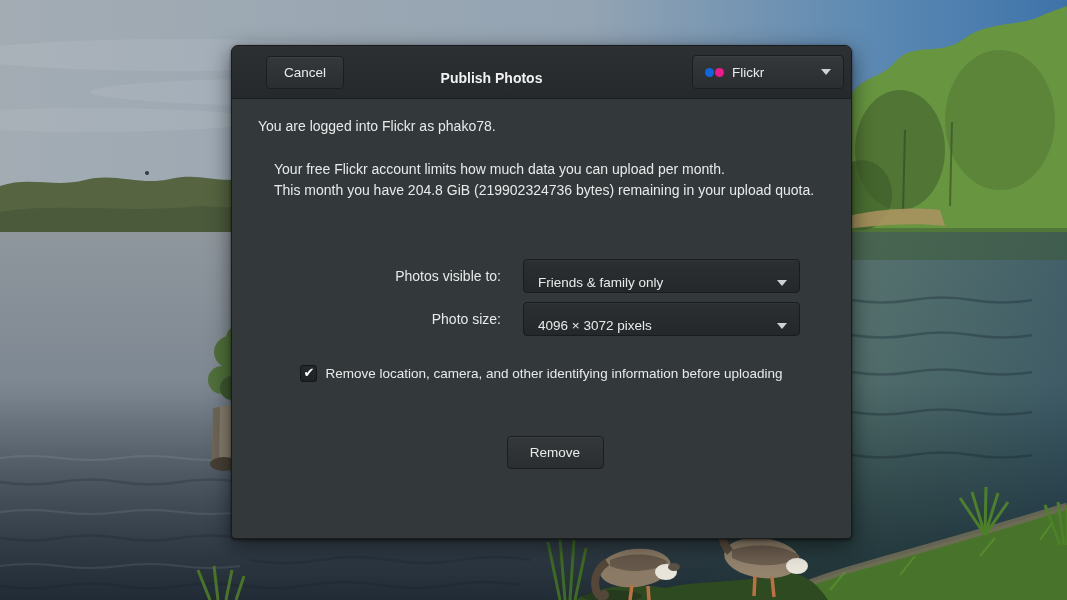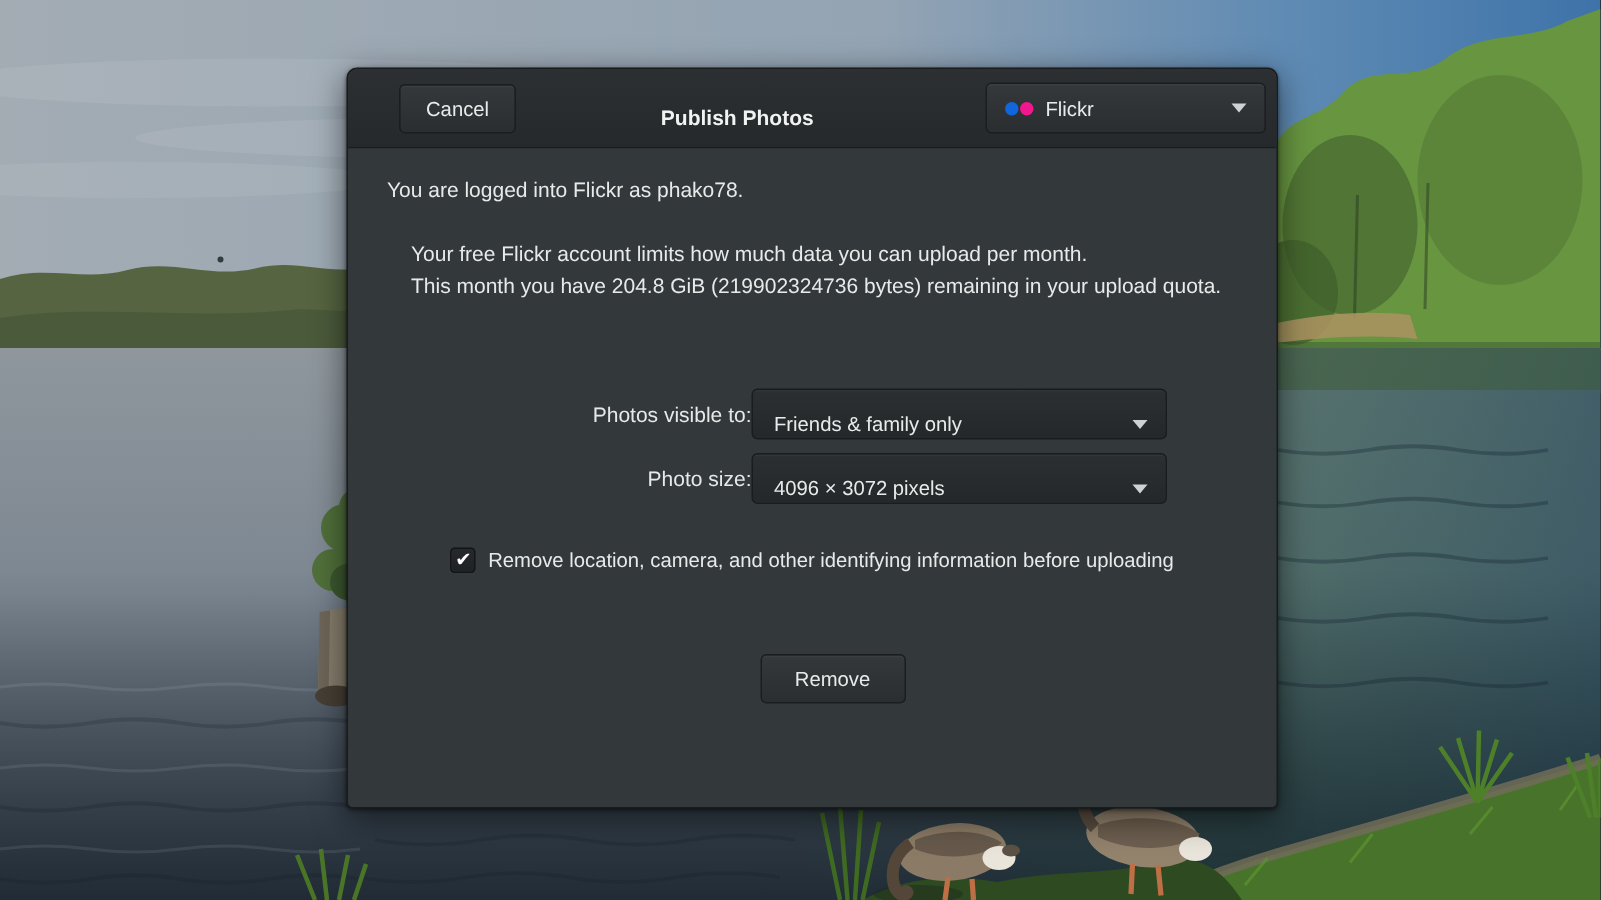--- a/index.html
+++ b/index.html
@@ -32,37 +32,37 @@
   }
   .gbtn{
     background:linear-gradient(#34383b,#2b2e30);
     border:1px solid #1b1d1f;border-radius:4px;
     box-shadow:inset 0 1px 0 rgba(255,255,255,.04);
     color:#e9ebeb;font-family:Liberation Sans, sans-serif;font-size:13.5px;
     display:flex;align-items:center;justify-content:center;
     box-sizing:border-box;cursor:default;margin-left:27px;
   }
   .cancel{position:absolute;left:7px;top:10px;height:33px;padding:0 17px;}
-  .service{position:absolute;right:7px;top:9px;height:34px;width:187px;padding:0 12px;justify-content:flex-start;gap:8px;}
+  .service{position:absolute;right:7px;top:9px;height:34px;width:152px;padding:0 12px;justify-content:flex-start;gap:8px;}
   .flickr-dots{display:flex;align-items:center;}
   .dot{width:9px;height:9px;border-radius:50%;display:inline-block;}
   .dot+.dot{margin-left:1px;}
   .arrow{
     width:0;height:0;margin-left:auto;
     border-left:5px solid transparent;border-right:5px solid transparent;
     border-top:6px solid #cfd2d2;
   }
 
   .status-line{position:absolute;left:26px;top:72px;line-height:17px;white-space:nowrap;}
   .quota-block{position:absolute;left:26px;top:113px;line-height:21px;white-space:nowrap;margin-left:16px;}
   .quota-block span{display:block;}
 
   .form-row{
     position:absolute;left:0;width:100%;height:34px;
-    display:grid;grid-template-columns:269px 277px;align-items:center;
+    display:grid;grid-template-columns:269px 277px;column-gap:22px;align-items:center;
   }
   .row-visibility{top:213px;}
   .row-size{top:256px;}
   .form-row .flabel{text-align:right;color:#e7e9e9;white-space:nowrap;}
   .combo{
     height:34px;background:linear-gradient(#2b2f31,#25282a);
     border:1px solid #191c1d;border-radius:4px;
     box-shadow:inset 0 1px 0 rgba(255,255,255,.03);
     color:#e9ebeb;font-family:inherit;font-size:13.5px;
     display:flex;align-items:center;padding:13px 12px 0 14px;box-sizing:border-box;

